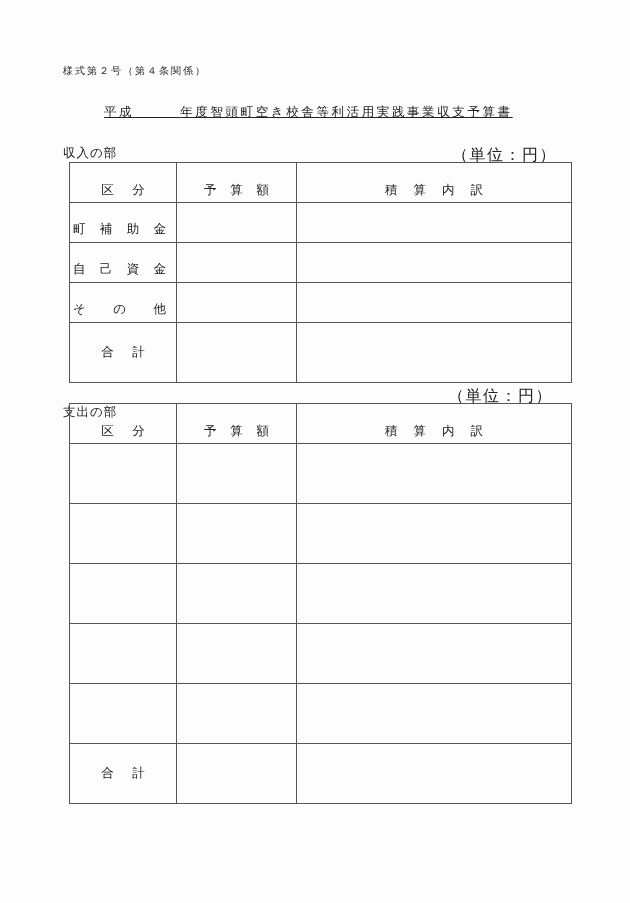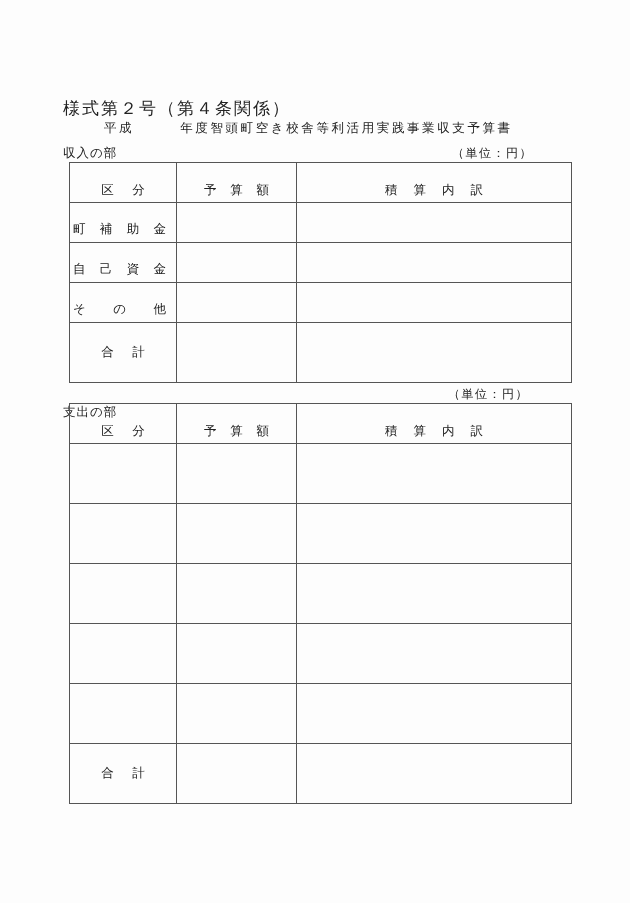--- a/index.html
+++ b/index.html
@@ -2,24 +2,24 @@
 <html><head>
 <meta charset="utf-8">
 <style>
   html, body { margin: 0; padding: 0; }
   body {
     width: 630px; height: 903px; background: #fdfdfd; position: relative;
     font-family: "DejaVu Serif", "Liberation Serif", serif; color: #222;
     overflow: hidden;
   }
   .abs { position: absolute; }
-  .form-no { left: 63px; top: 64px; font-size: 17px; letter-spacing: 2px; margin-top: 33px; }
-  .title { left: 104px; top: 120px; font-size: 12.5px; letter-spacing: 2.6px; white-space: pre; }
+  .form-no { left: 63px; top: 64px; font-size: 10px; letter-spacing: 2px; }
+  .title { left: 104px; top: 104px; font-size: 12.5px; letter-spacing: 2.6px; white-space: pre; text-decoration: underline; }
   .sect { font-size: 12.5px; letter-spacing: 1px; font-family: Liberation Mono, monospace; }
-  .unit { font-size: 12px; letter-spacing: 1.5px; }
+  .unit { font-size: 16px; letter-spacing: 1.5px; }
   table.grid {
     position: absolute; left: 69px; border-collapse: collapse;
     table-layout: fixed; width: 502px;
   }
   table.grid td {
     border: 1.3px solid #555; padding: 0; font-size: 12.5px; vertical-align: bottom;
   }
   col.c1 { width: 107px; } col.c2 { width: 120px; } col.c3 { width: 275px; }
   .hdr td { text-align: center; padding-bottom: 3px; }
   .lbl { display: flex; justify-content: space-between; padding: 0 10px 4px 3px; }

